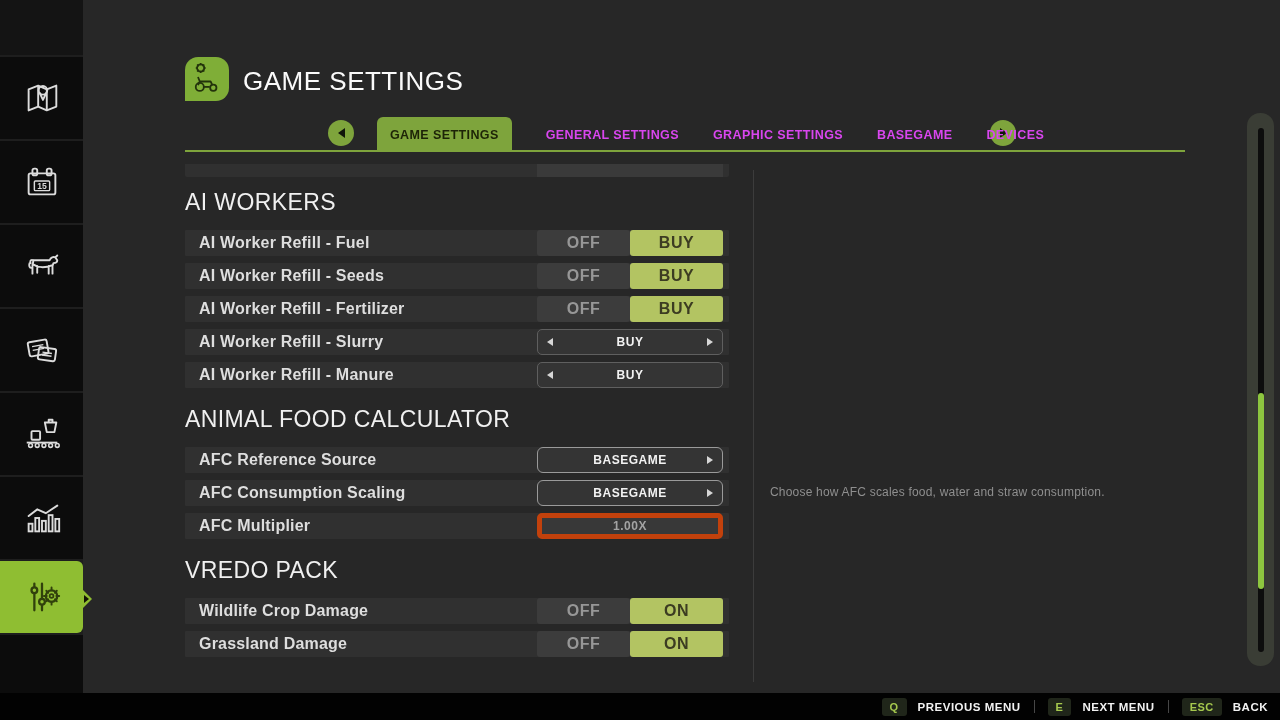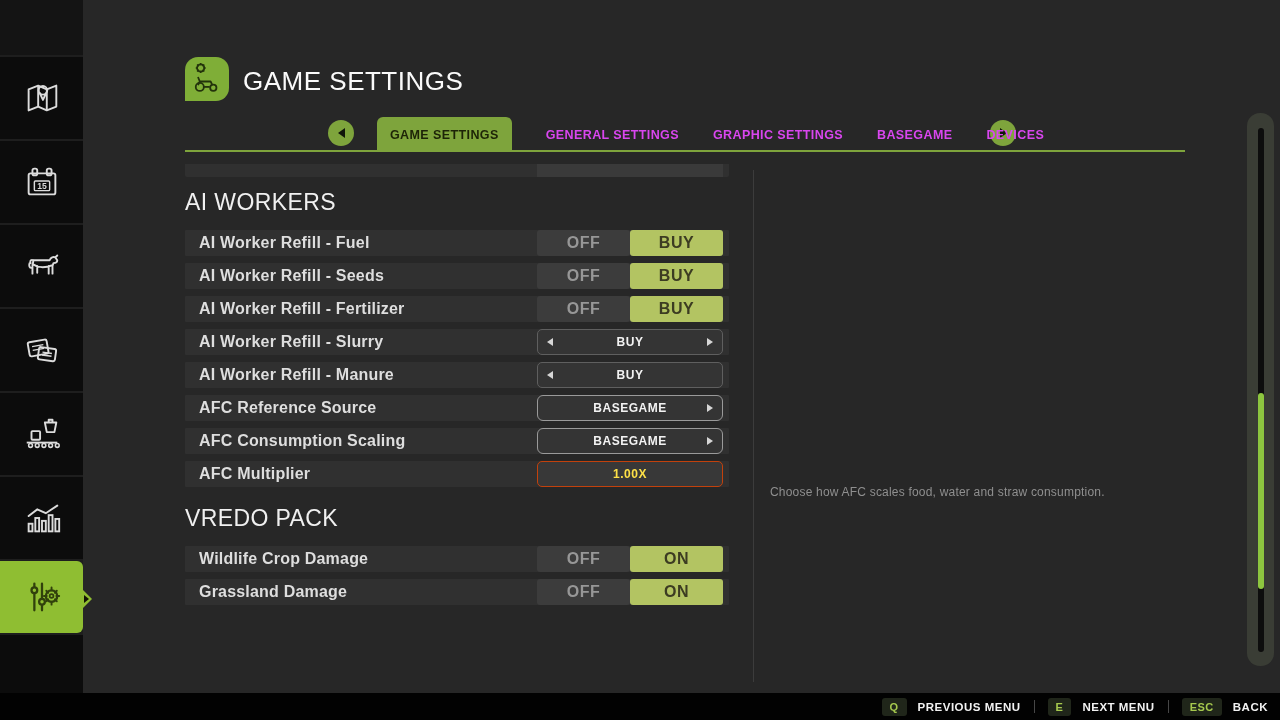--- a/index.html
+++ b/index.html
@@ -52,22 +52,22 @@
   .seg.on  { background:#b3c462; color:#3c3c22; border-radius:3px; }
 
   .selector { position:relative; flex:1; border:1px solid #5f5f5f; border-radius:5px; background:#343434;
               display:flex; align-items:center; justify-content:center; color:#f2f2f2; font-size:12px;
               font-weight:bold; letter-spacing:0.5px; cursor:pointer; }
   .selector.bright { border-color:#9a9a9a;border-radius:6px; }
   .sel-arrow { position:absolute; top:50%; transform:translateY(-50%); width:0; height:0; cursor:pointer; }
   .sel-arrow.l { left:9px;  border-top:4px solid transparent; border-bottom:4px solid transparent; border-right:6px solid #d6d6d6; }
   .sel-arrow.r { right:9px; border-top:4px solid transparent; border-bottom:4px solid transparent; border-left:6px solid #d6d6d6; }
 
-  .value-box { flex:1; border:1px solid #c2410c; border-radius:5px; background:#383838; display:flex;
-               align-items:center; justify-content:center; color:#fde047; font-size:12px; font-weight:bold; letter-spacing:0.5px; }
+  .value-box { flex:1; border:5px solid #c2410c; border-radius:5px; background:#383838; display:flex;
+               align-items:center; justify-content:center; color:#a3a3a3; font-size:12px; font-weight:bold; letter-spacing:0.5px; }
 
   
   .help-divider { position:absolute; left:753px; top:170px; width:1px; height:512px; background:#3c3c3c; }
   .help-text { position:absolute; left:770px; top:485px; width:430px; font-size:12px; color:#8f8f8f; letter-spacing:0.2px; }
 
   
   .scroll-capsule { position:absolute; left:1247px; top:113px; width:27px; height:553px; background:#3a3d35; border-radius:13px; }
   .scroll-track { position:absolute; left:1258px; top:128px; width:6px; height:524px; background:#0d0d0d; border-radius:3px; }
   .scroll-thumb { position:absolute; left:1258px; top:393px; width:6px; height:196px; background:#8dc63f; border-radius:3px; cursor:pointer; }
 
@@ -257,20 +257,21 @@
     <div class="row">
       <div class="row-control" style="order:2;">
         <div class="selector">
           <span class="sel-arrow l"></span>
           <span>BUY</span>
         </div>
       </div>
       <div class="row-label">AI Worker Refill - Manure</div>
     </div>
 
+    <div class="section-title mt">ANIMAL FOOD CALCULATOR</div>
 
     <div class="row">
       <div class="row-label">AFC Reference Source</div>
       <div class="row-control">
         <div class="selector bright">
           <span>BASEGAME</span>
           <span class="sel-arrow r"></span>
         </div>
       </div>
     </div>

